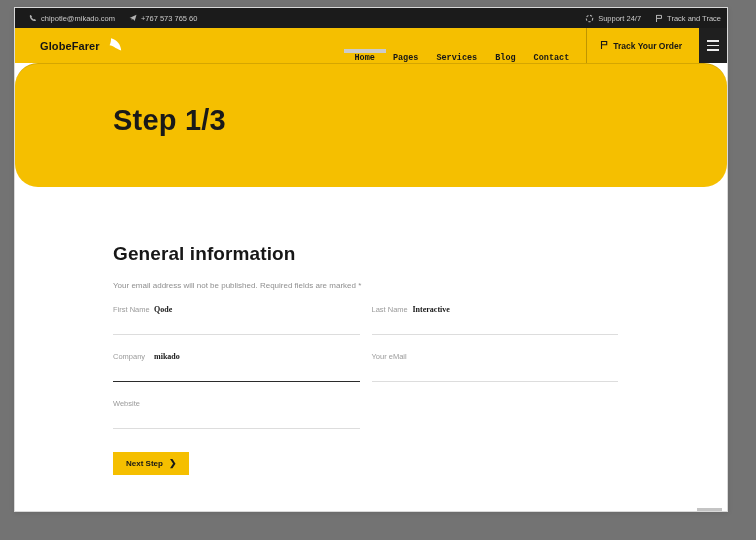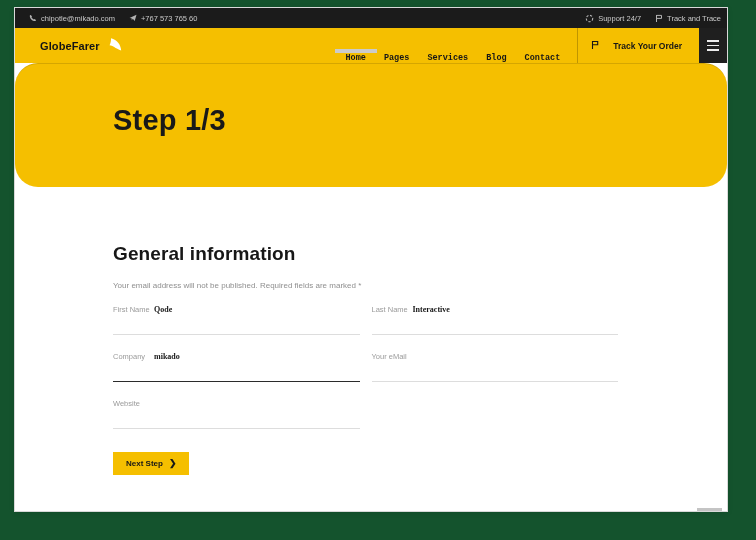--- a/index.html
+++ b/index.html
@@ -1,19 +1,19 @@
 <!DOCTYPE html>
 <html><head>
 <meta charset="utf-8">
 <style>
   * { box-sizing: border-box; margin: 0; padding: 0; }
   html, body { background: #ffffff; }
   body { font-family: "Liberation Sans", sans-serif; }
 
-  .stage { position: relative; width: 756px; height: 540px; background: #14532d; overflow: hidden; }
+  .stage { position: relative; width: 756px; height: 540px; background: #737373; overflow: hidden; }
 
   .page {
     position: absolute; left: 14px; top: 7px; width: 714px; height: 505px;
     background: #fff; border: 1px solid #d9d9d9;
     box-shadow: 0 1px 5px rgba(0,0,0,0.10);
     overflow: hidden;
   }
 
   
   .topbar {
@@ -29,21 +29,21 @@
   .header { position: relative; height: 35px; background: #f5bf00; display: flex; align-items: stretch; }
   .logo { display: flex; align-items: center; gap: 8px; padding-left: 25px; font-size: 11px; font-weight: 700; color: #141414; letter-spacing: 0.1px; cursor: pointer; }
   .header-spacer { flex: 1; }
   .main-nav { display: flex; align-items: flex-end; gap: 18px; margin-right: 17px; font-family: Liberation Mono, monospace; }
   .nav-item { position: relative; display: flex; align-items: center; font-size: 8.5px; font-weight: 700; color: #161616; text-decoration: none; cursor: pointer; }
   .nav-item.active::after {
     content: ""; position: absolute; top: -4px; left: 50%; transform: translateX(-50%);
     width: 42px; height: 4px; background: #cbcbcb;
   }
   .track-order {
-    display: flex; align-items: center; gap: 14px;
+    display: flex; align-items: center; gap: 5px;
     border-left: 1px solid rgba(0,0,0,0.22);
     padding: 0 17px 0 13px; font-size: 8.5px; font-weight: 700; color: #161616; cursor: pointer;
   }
   .menu-btn {
     width: 28px; background: #1f1f1f; border: none; cursor: pointer;
     display: flex; flex-direction: column; justify-content: center; align-items: center; gap: 2.6px;
   }
   .menu-btn span { display: block; width: 12px; height: 1.7px; background: #ececec; }
 
   

